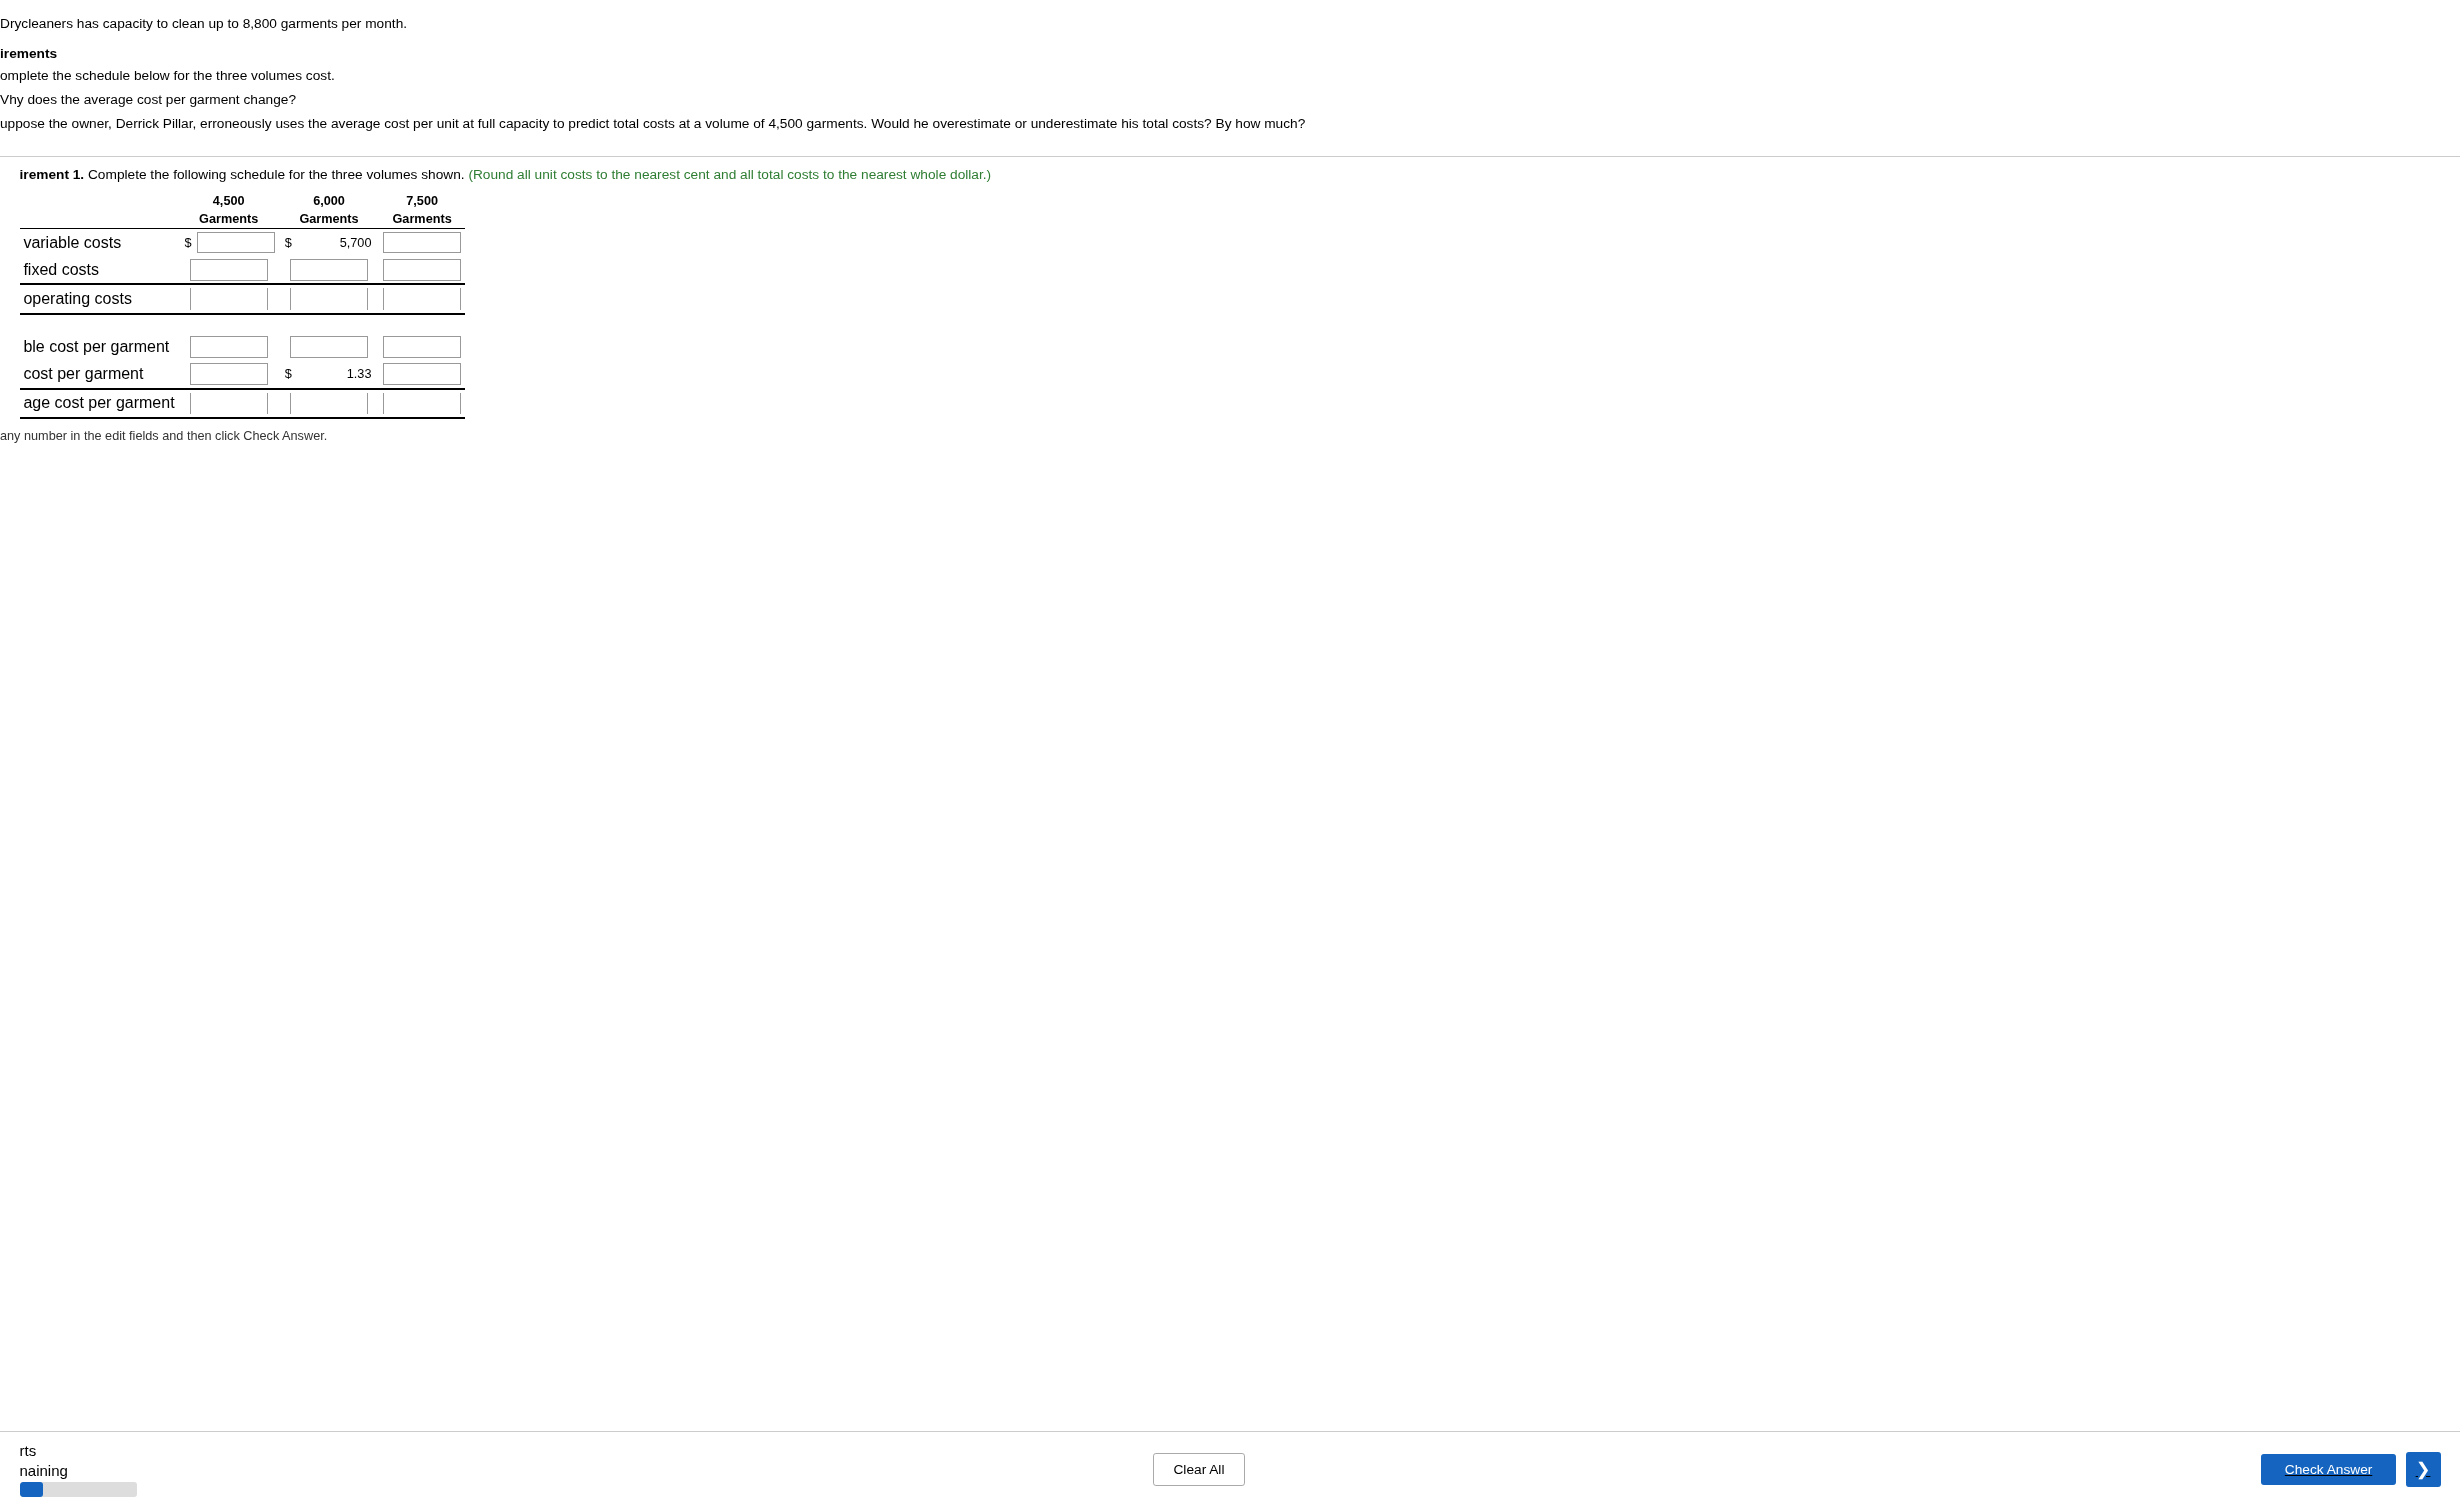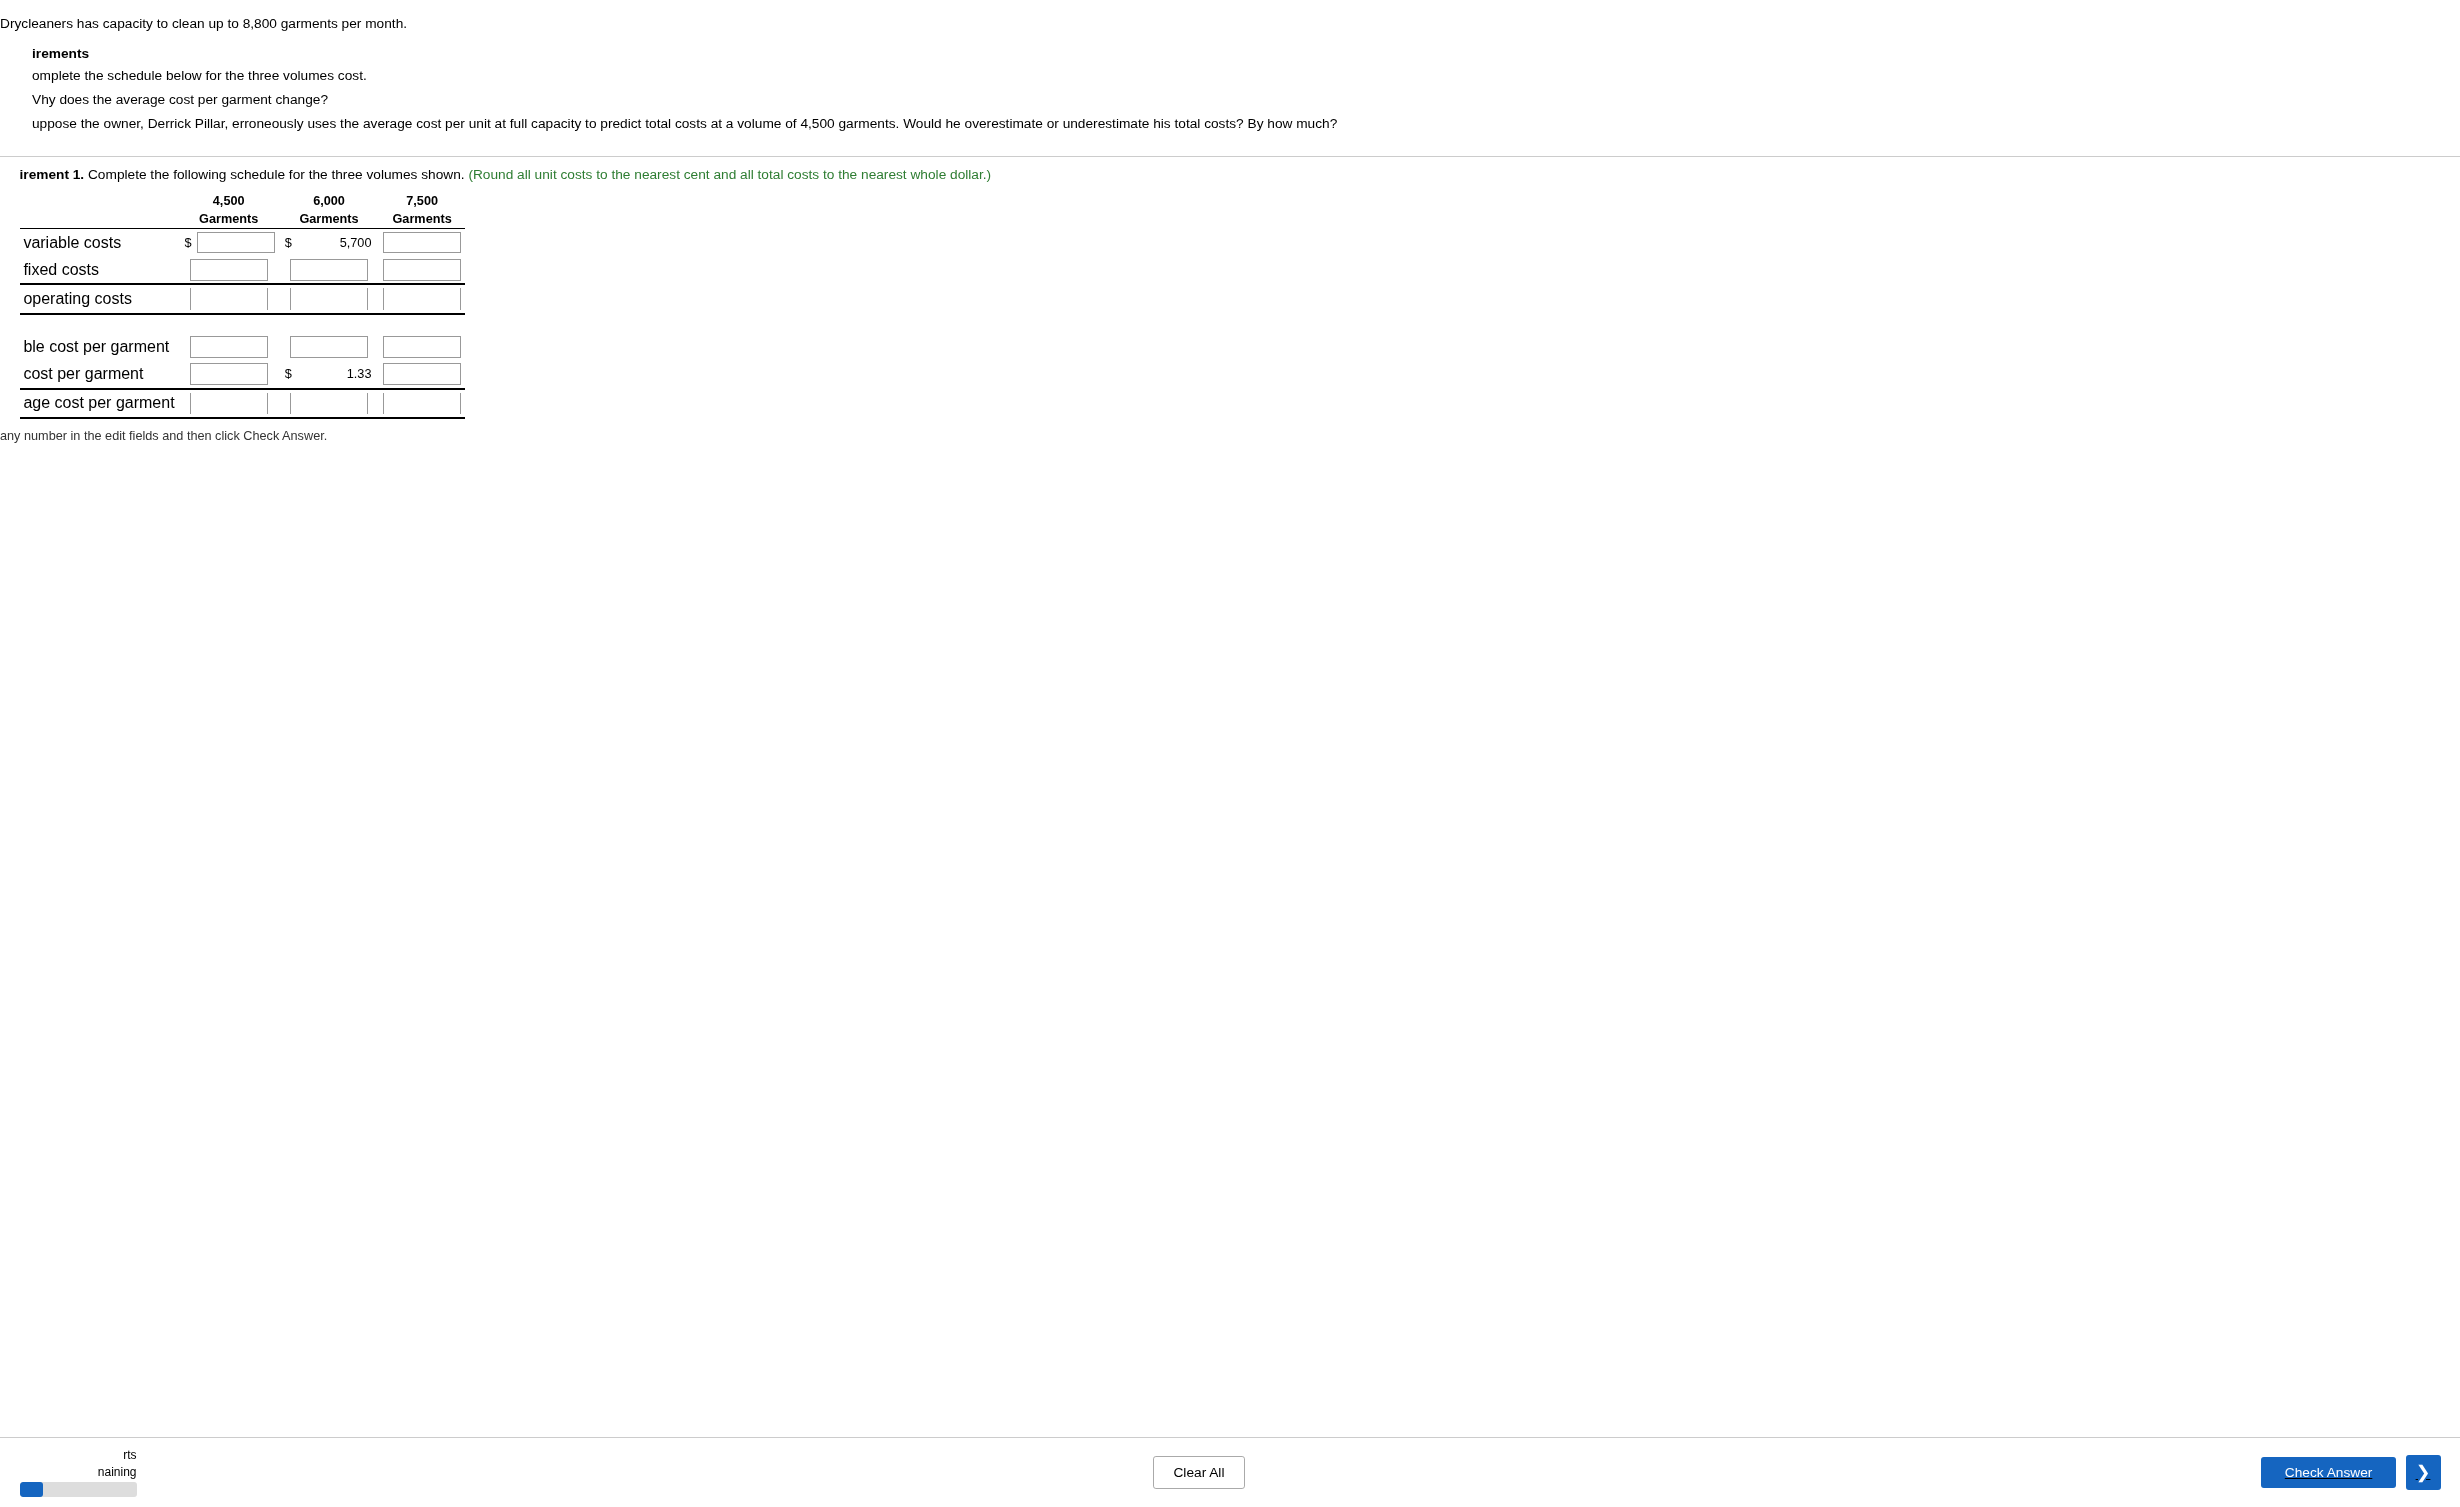--- a/index.html
+++ b/index.html
@@ -20,21 +20,20 @@
       position: relative;
       padding: 13.7px 0 98px 0;
     }
     .intro-text {
       padding: 0 19.5px 5.9px 0;
       font-size: 13.7px;
       line-height: 1.5;
     }
     .requirements-section {
       padding: 5.9px 19.5px 9.8px 0;
-      margin-left: 32px;
     }
     .requirements-title {
       font-weight: bold;
       font-size: 13.7px;
       margin-bottom: 3.9px;
     }
     .requirements-list {
       font-size: 13.7px;
       line-height: 1.6;
     }
@@ -131,23 +130,22 @@
       background: #fff;
       border-top: 1px solid #ccc;
       padding: 9.8px 19.5px;
       display: flex;
       align-items: center;
       justify-content: space-between;
     }
     .bottom-left {
       display: flex;
       flex-direction: column;
-      font-size: 12px;
+      font-size: 15px;
       gap: 2.9px;
-      align-items: flex-end;
     }
     .progress-bar-container {
       display: flex;
       align-items: center;
       gap: 7.8px;
     }
     .progress-bar-bg {
       width: 117px;
       height: 15.6px;
       background: #ddd;

